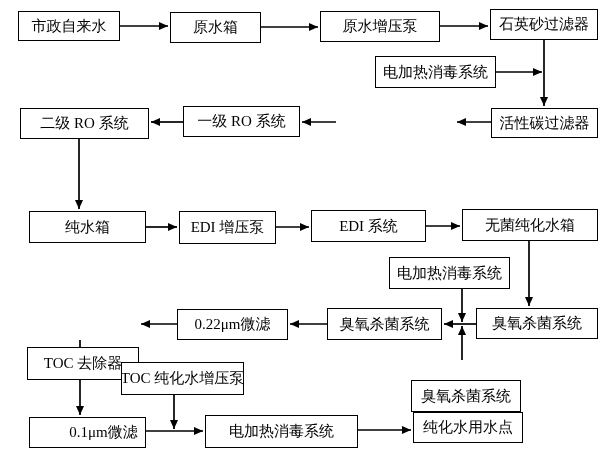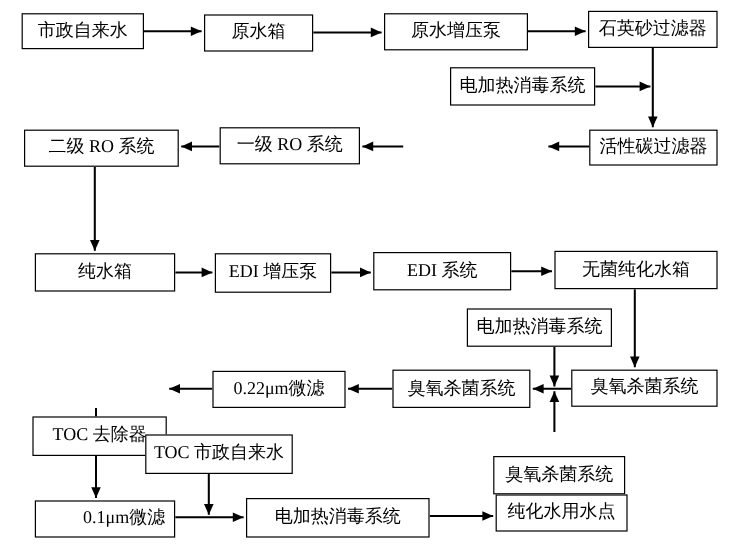--- a/index.html
+++ b/index.html
@@ -81,18 +81,18 @@
   <div class="node" style="left:29px;  top:211px; width:117px; height:32px;">纯水箱</div>
   <div class="node" style="left:179px; top:211px; width:97px;  height:33px;">EDI 增压泵</div>
   <div class="node" style="left:311px; top:210px; width:115px; height:32px;">EDI 系统</div>
   <div class="node" style="left:462px; top:209px; width:136px; height:32px;">无菌纯化水箱</div>
   <div class="node" style="left:389px; top:257px; width:121px; height:32px;">电加热消毒系统</div>
   <div class="node" style="left:476px; top:308px; width:122px; height:31px;">臭氧杀菌系统</div>
   <div class="node" style="left:327px; top:308px; width:115px; height:32px;">臭氧杀菌系统</div>
   <div class="node" style="left:177px; top:309px; width:111px; height:31px;">0.22μm微滤</div>
   <div class="node" style="left:27px;  top:307px; width:112px; height:33px;margin-top:40px;">TOC 去除器</div>
   <div class="node" style="left:411px; top:360px; width:110px; height:32px;margin-top:20px;">臭氧杀菌系统</div>
-  <div class="node" style="left:121px; top:362px; width:123px; height:33px;">TOC 市政自来水</div>
+  <div class="node" style="left:121px; top:362px; width:123px; height:33px;">TOC 纯化水增压泵</div>
   <div class="node" style="left:29px;  top:417px; width:117px; height:31px;padding-left:32px;">0.1μm微滤</div>
   <div class="node" style="left:205px; top:415px; width:153px; height:33px;">电加热消毒系统</div>
   <div class="node" style="left:413px; top:412px; width:110px; height:31px;">纯化水用水点</div>
 
 </div>
 
 </body></html>

